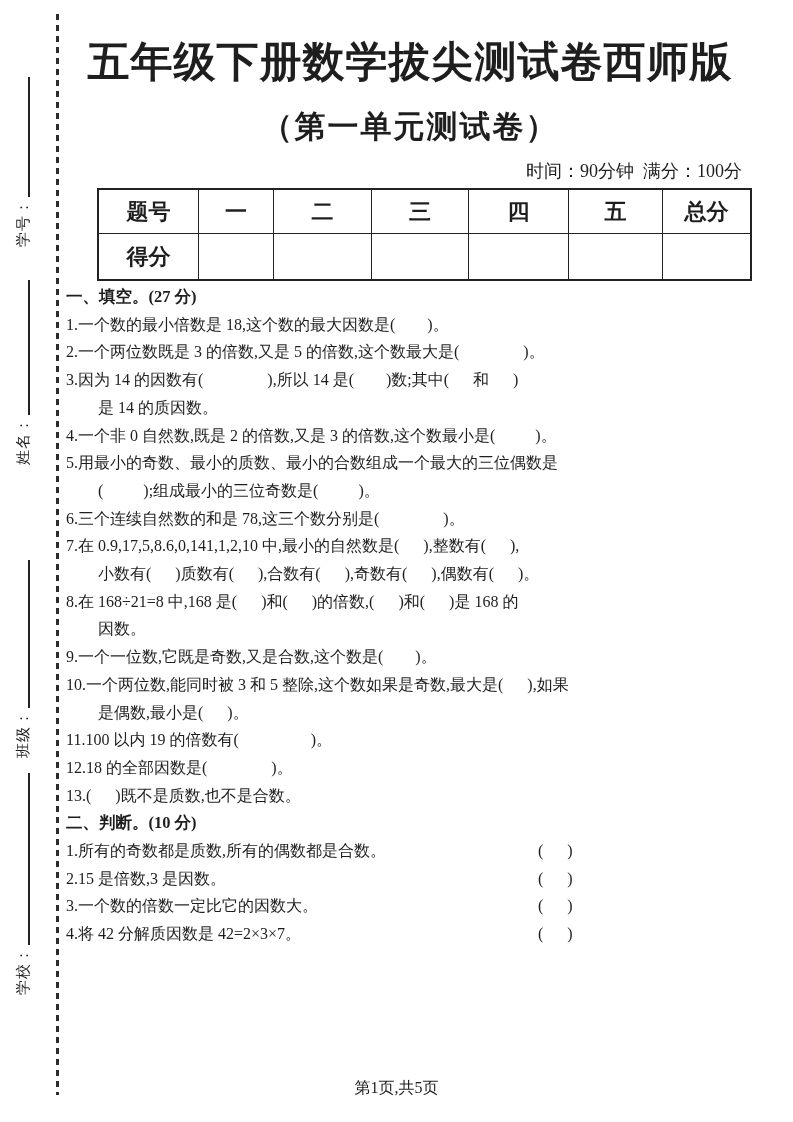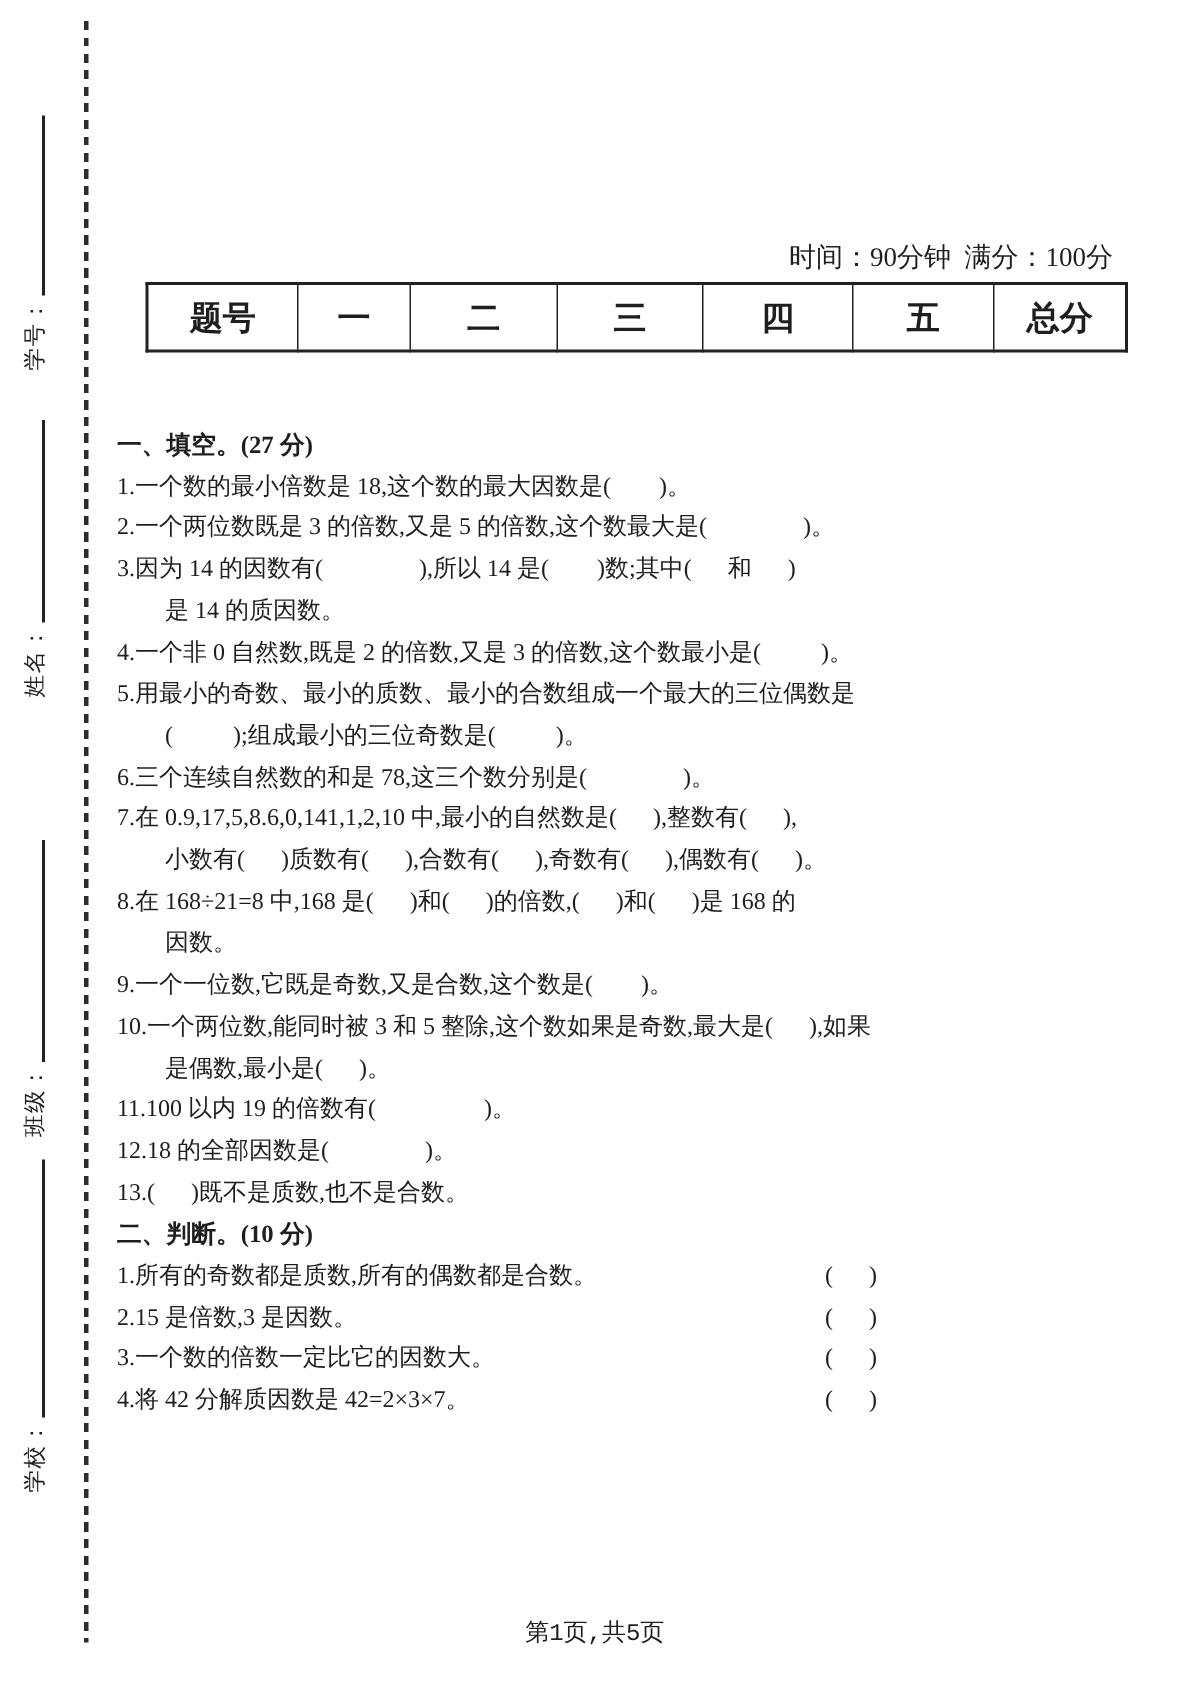--- a/index.html
+++ b/index.html
@@ -36,31 +36,31 @@
   table.score td,table.score th{
     border:1.6px solid #222;text-align:center;vertical-align:middle;
     font-size:22px;font-weight:bold;padding:0;
   }
   table.score{border:2px solid #222;}
   table.score tr.r1 td{height:43px;}
   table.score tr.r2 td{height:45px;}
 
   
   .content{
-    position:absolute;left:78px;top:283px;width:672px;
+    position:absolute;left:66px;top:283px;width:672px;
     font-size:16px;line-height:27.7px;white-space:pre-wrap;font-family:Liberation Serif, serif;
   }
   .sec-heading{font-weight:bold;font-size:16.5px;}
   .q-line{position:relative;}
   .ind1{}
   .ind2{margin-left:32px;}
   .ans{position:absolute;left:472px;top:0;white-space:pre;}
 
   .footer{
-    position:absolute;left:0;right:0;top:1078px;text-align:center;font-size:16px;font-family:Liberation Mono, monospace;
+    position:absolute;left:0;right:0;top:1078px;text-align:center;font-size:16px;
   }
 </style>
 </head>
 <body>
 
 <div class="page">
 
   <div class="cutline"></div>
   <div id="sidebar">
       <div class="side-group" style="left: 8px; top: 247px; width: 170px;">
@@ -74,32 +74,45 @@
       <div class="side-group" style="left: 8px; top: 758px; width: 198px;">
         <span class="side-label">班级：</span>
         <span class="side-line"></span>
       </div>
       <div class="side-group" style="left: 8px; top: 995px; width: 222px;">
         <span class="side-label">学校：</span>
         <span class="side-line"></span>
       </div>
     </div>
 
+  <div class="title-wrap">
+    <div class="paper-title">五年级下册数学拔尖测试卷西师版</div>
+    <div class="paper-subtitle">（第一单元测试卷）</div>
+  </div>
   <div class="meta">时间：90分钟  满分：100分</div>
 
   <table class="score">
     <tbody>
       <tr class="r1" id="score-head-row">
           <td style="width: 99px;">题号</td>
           <td style="width: 74px;">一</td>
           <td style="width: 97px;">二</td>
           <td style="width: 96px;">三</td>
           <td style="width: 99px;">四</td>
           <td style="width: 93px;">五</td>
           <td style="width: 87px; margin-left: 19px;">总分</td>
         </tr>
+      <tr class="r2" id="score-body-row">
+          <td style="width: 99px;">得分</td>
+          <td style="width: 74px;"></td>
+          <td style="width: 97px;"></td>
+          <td style="width: 96px;"></td>
+          <td style="width: 99px;"></td>
+          <td style="width: 93px;"></td>
+          <td style="width: 87px;"></td>
+        </tr>
     </tbody>
   </table>
 
   <div class="content" id="content"><div class="sec-heading">一、填空。(27 分)</div><div class="q-line ind1"><span>1.一个数的最小倍数是 18,这个数的最大因数是(        )。</span></div><div class="q-line ind1"><span>2.一个两位数既是 3 的倍数,又是 5 的倍数,这个数最大是(                )。</span></div><div class="q-line ind1"><span>3.因为 14 的因数有(                ),所以 14 是(        )数;其中(      和      )</span></div><div class="q-line ind2"><span>是 14 的质因数。</span></div><div class="q-line ind1"><span>4.一个非 0 自然数,既是 2 的倍数,又是 3 的倍数,这个数最小是(          )。</span></div><div class="q-line ind1"><span>5.用最小的奇数、最小的质数、最小的合数组成一个最大的三位偶数是</span></div><div class="q-line ind2"><span>(          );组成最小的三位奇数是(          )。</span></div><div class="q-line ind1"><span>6.三个连续自然数的和是 78,这三个数分别是(                )。</span></div><div class="q-line ind1"><span>7.在 0.9,17,5,8.6,0,141,1,2,10 中,最小的自然数是(      ),整数有(      ),</span></div><div class="q-line ind2"><span>小数有(      )质数有(      ),合数有(      ),奇数有(      ),偶数有(      )。</span></div><div class="q-line ind1"><span>8.在 168÷21=8 中,168 是(      )和(      )的倍数,(      )和(      )是 168 的</span></div><div class="q-line ind2"><span>因数。</span></div><div class="q-line ind1"><span>9.一个一位数,它既是奇数,又是合数,这个数是(        )。</span></div><div class="q-line ind1"><span>10.一个两位数,能同时被 3 和 5 整除,这个数如果是奇数,最大是(      ),如果</span></div><div class="q-line ind2"><span>是偶数,最小是(      )。</span></div><div class="q-line ind1"><span>11.100 以内 19 的倍数有(                  )。</span></div><div class="q-line ind1"><span>12.18 的全部因数是(                )。</span></div><div class="q-line ind1"><span>13.(      )既不是质数,也不是合数。</span></div><div class="sec-heading">二、判断。(10 分)</div><div class="q-line ind1"><span>1.所有的奇数都是质数,所有的偶数都是合数。</span><span class="ans">(      )</span></div><div class="q-line ind1"><span>2.15 是倍数,3 是因数。</span><span class="ans">(      )</span></div><div class="q-line ind1"><span>3.一个数的倍数一定比它的因数大。</span><span class="ans">(      )</span></div><div class="q-line ind1"><span>4.将 42 分解质因数是 42=2×3×7。</span><span class="ans">(      )</span></div></div>
 
   <div class="footer">第1页,共5页</div>
 </div>
 
 </body></html>

